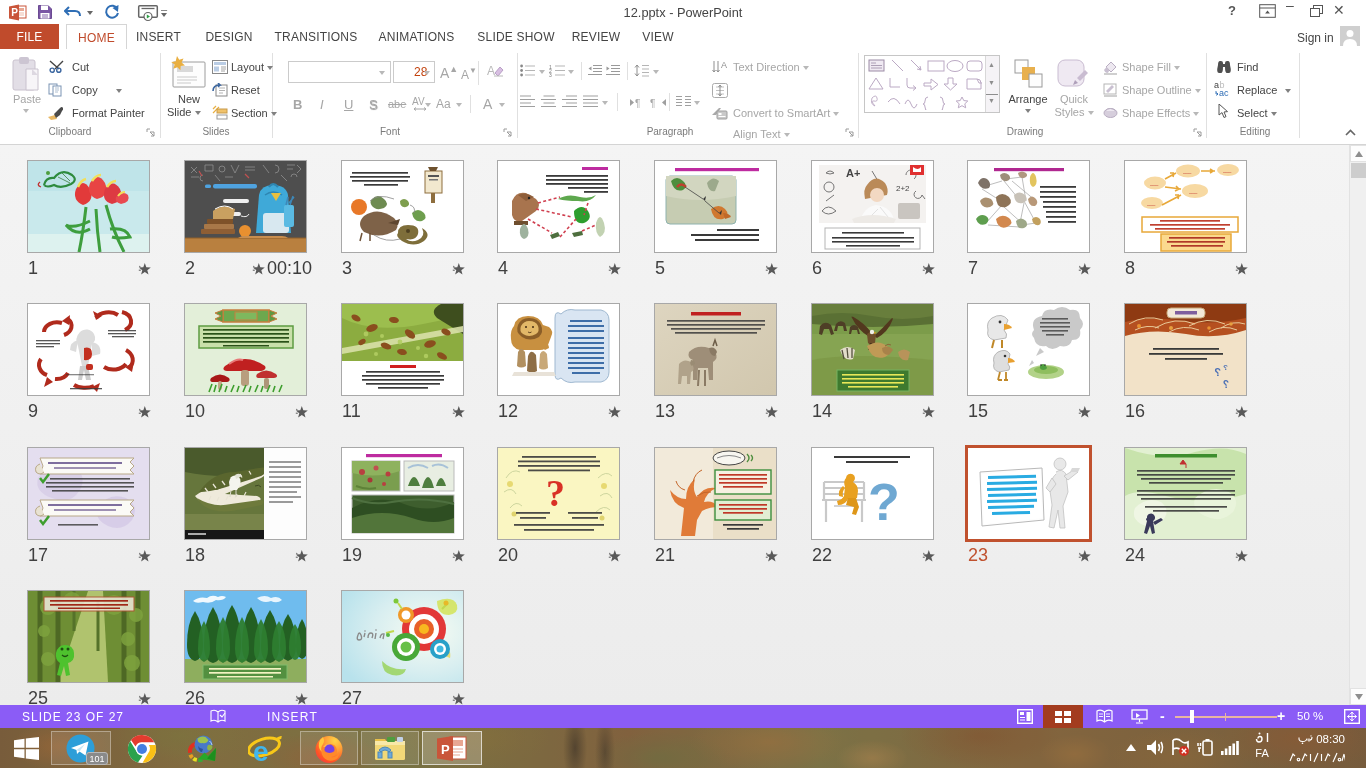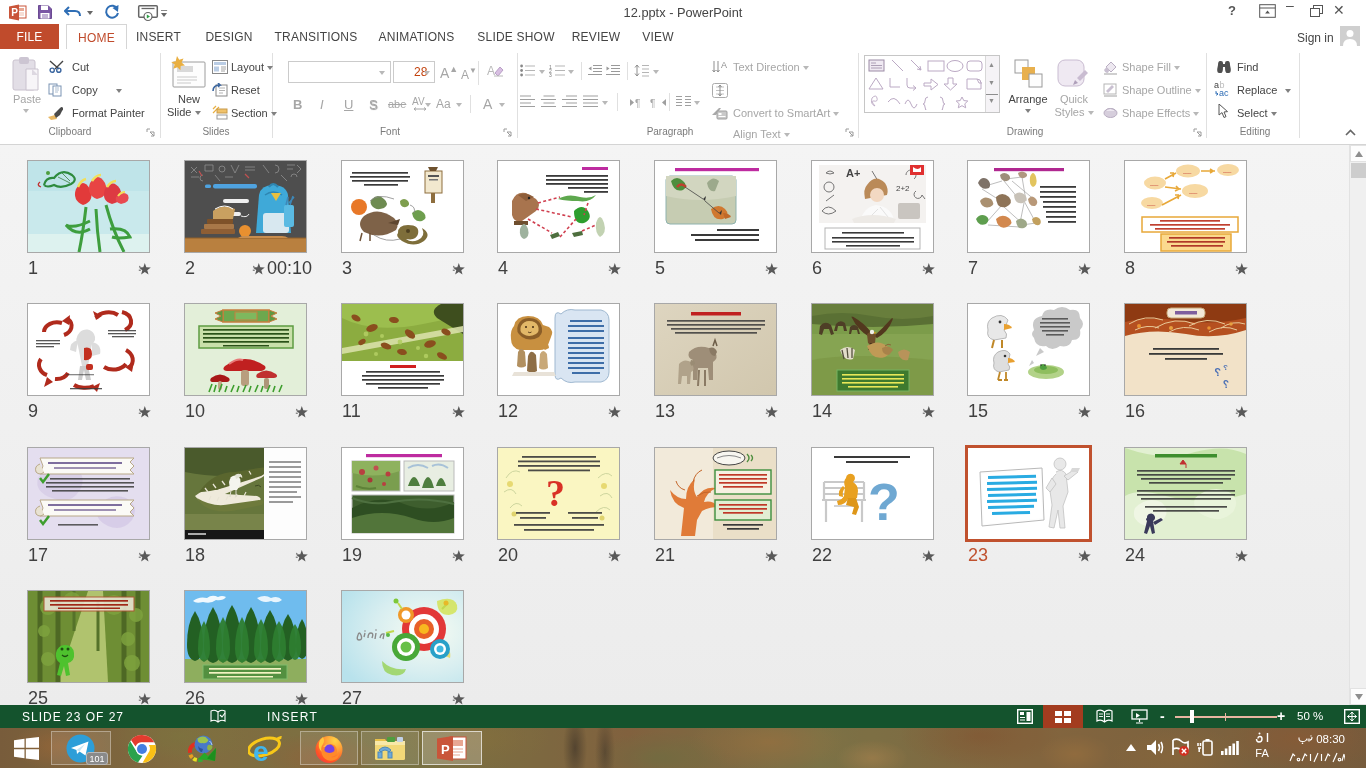--- a/index.html
+++ b/index.html
@@ -31,21 +31,21 @@
 .thumb { position:absolute; width:123px; height:93px; background:#fff; border:1px solid #A8A8A8; overflow:hidden; }
 .thumb svg { display:block; width:121px; height:91px; }
 .thumb.sel { width:127px; height:97px; border:3px solid #C0512E; }
 .tnum { position:absolute; font-size:18px; color:#3C3C3C; }
 .tstar { position:absolute; font-size:12px; color:#4A4A4A; }
 
 
 #sbar { position:absolute; left:1349px; top:145px; width:17px; height:560px; background:#F0F0F0; border-left:1px solid #E2E2E2; }
 
 
-#statusbar { position:absolute; left:0; top:705px; width:1366px; height:23px; background:#14532d; color:#fff; font-size:12px; }
+#statusbar { position:absolute; left:0; top:705px; width:1366px; height:23px; background:#8b5cf6; color:#fff; font-size:12px; }
 
 
 #taskbar { position:absolute; left:0; top:728px; width:1366px; height:40px; overflow:hidden; }
 .tbtn { position:absolute; top:3px; height:34px; border:1px solid rgba(255,255,255,0.35); background:rgba(255,255,255,0.10); }
 </style>
 </head>
 <body>
 <div id="app">
 
 <div id="titlebar">

